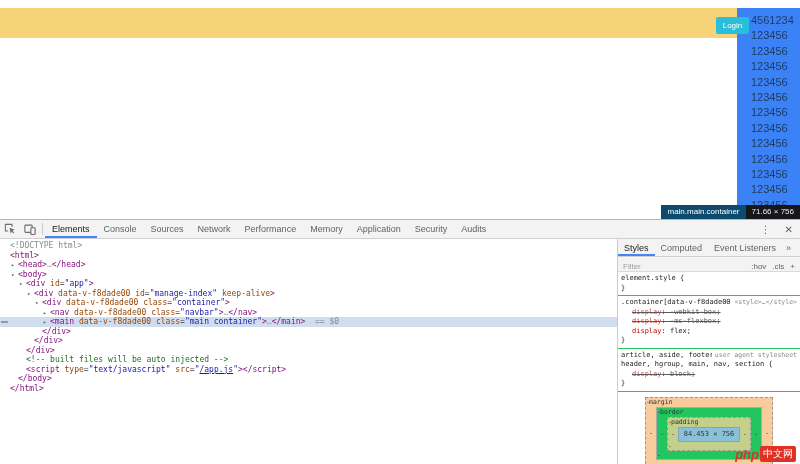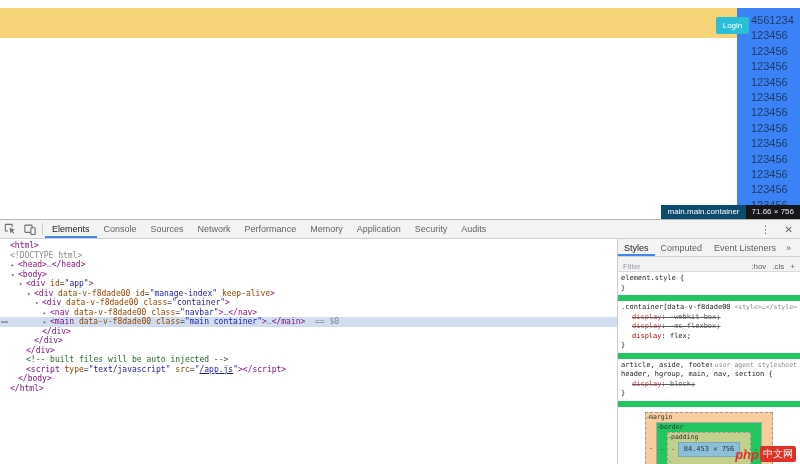--- a/index.html
+++ b/index.html
@@ -48,21 +48,21 @@
   .dt-styles{position:absolute;top:19px;left:617px;right:0;bottom:0;border-left:1px solid #ccc;background:#fff;box-sizing:border-box;overflow:hidden}
   .styles-tabs{height:17px;background:#f3f3f3;border-bottom:1px solid #d0d0d0;display:flex;align-items:stretch;font-size:9px}
   .styles-tab{padding:0 6px;color:#5f6368;display:flex;align-items:center;cursor:pointer;white-space:nowrap}
   .styles-tab.selected{color:#202124;box-shadow:inset 0 -2px 0 #4285f4}
   .styles-more{display:flex;align-items:center;color:#5f6368;padding:0 4px;cursor:pointer}
   .styles-filter{height:14px;background:#f3f3f3;border-bottom:1px solid #dadada;display:flex;align-items:flex-end;
                  padding:0 5px;font-size:8px;color:#9aa0a6}
   .filter-right{margin-left:auto;display:flex;gap:6px;color:#5f6368}
   .filter-right span{cursor:pointer}
   .styles-body{font-family:"DejaVu Sans Mono",monospace;font-size:7px;color:#222;overflow:hidden;height:calc(100% - 33px)}
-  .rule{border-bottom:6px solid #22c55e;padding:2px 3px}
+  .rule{border-bottom:1px solid #22c55e;padding:2px 3px}
   .rule-line{line-height:9.5px;display:flex;white-space:nowrap}
   .rule-sel{color:#222;overflow:hidden}
   .rule-src{margin-left:auto;color:#888;font-size:6.5px;padding-left:3px}
   .prop{padding-left:11px;line-height:9.5px;white-space:nowrap;cursor:default}
   .prop-name{color:#c80000}
   .struck{text-decoration:line-through;opacity:.75}
 
   
   .bm-wrap{padding-top:5px}
   .bm{font-size:6.5px;color:#333;box-sizing:border-box}
@@ -137,22 +137,22 @@
         <div class="dt-tab">Security</div>
         <div class="dt-tab">Audits</div>
       </div>
     <div class="dt-right">
       <span>⋮</span>
       <span>✕</span>
     </div>
   </div>
 
   <div class="dt-tree">
+      <div class="tree-row"><span style="display: inline-block; width: 0px;"></span><span class="arrow"> </span><span class="tk-doctype">&lt;!DOCTYPE html&gt;</span></div>
       <div class="tree-row"><span style="display: inline-block; width: 0px;"></span><span class="arrow"> </span><span class="tk-tag">&lt;html&gt;</span></div>
-      <div class="tree-row"><span style="display: inline-block; width: 0px;"></span><span class="arrow"> </span><span class="tk-doctype">&lt;!DOCTYPE html&gt;</span></div>
       <div class="tree-row"><span style="display: inline-block; width: 8px;"></span><span class="arrow">▸</span><span class="tk-tag">&lt;head&gt;</span><span class="tk-gray">…</span><span class="tk-tag">&lt;/head&gt;</span></div>
       <div class="tree-row"><span style="display: inline-block; width: 8px;"></span><span class="arrow">▾</span><span class="tk-tag">&lt;body&gt;</span></div>
       <div class="tree-row"><span style="display: inline-block; width: 16px;"></span><span class="arrow">▾</span><span class="tk-tag">&lt;div </span><span class="tk-attr">id</span><span class="tk-plain">=</span><span class="tk-val">"app"</span><span class="tk-tag">&gt;</span></div>
       <div class="tree-row"><span style="display: inline-block; width: 24px;"></span><span class="arrow">▾</span><span class="tk-tag">&lt;div </span><span class="tk-attr">data-v-f8dade00</span><span class="tk-plain"> </span><span class="tk-attr">id</span><span class="tk-plain">=</span><span class="tk-val">"manage-index"</span><span class="tk-plain"> </span><span class="tk-attr">keep-alive</span><span class="tk-tag">&gt;</span></div>
       <div class="tree-row"><span style="display: inline-block; width: 32px;"></span><span class="arrow">▾</span><span class="tk-tag">&lt;div </span><span class="tk-attr">data-v-f8dade00</span><span class="tk-plain"> </span><span class="tk-attr">class</span><span class="tk-plain">=</span><span class="tk-val">"container"</span><span class="tk-tag">&gt;</span></div>
       <div class="tree-row"><span style="display: inline-block; width: 40px;"></span><span class="arrow">▸</span><span class="tk-tag">&lt;nav </span><span class="tk-attr">data-v-f8dade00</span><span class="tk-plain"> </span><span class="tk-attr">class</span><span class="tk-plain">=</span><span class="tk-val">"navbar"</span><span class="tk-tag">&gt;</span><span class="tk-gray">…</span><span class="tk-tag">&lt;/nav&gt;</span></div>
       <div class="tree-row selected"><span class="gutter-dash"></span><span style="display: inline-block; width: 40px;"></span><span class="arrow">▸</span><span class="tk-tag">&lt;main </span><span class="tk-attr">data-v-f8dade00</span><span class="tk-plain"> </span><span class="tk-attr">class</span><span class="tk-plain">=</span><span class="tk-val">"main container"</span><span class="tk-tag">&gt;</span><span class="tk-gray">…</span><span class="tk-tag">&lt;/main&gt;</span><span class="tk-flag">  == $0</span></div>
       <div class="tree-row"><span style="display: inline-block; width: 32px;"></span><span class="arrow"> </span><span class="tk-tag">&lt;/div&gt;</span></div>
       <div class="tree-row"><span style="display: inline-block; width: 24px;"></span><span class="arrow"> </span><span class="tk-tag">&lt;/div&gt;</span></div>
       <div class="tree-row"><span style="display: inline-block; width: 16px;"></span><span class="arrow"> </span><span class="tk-tag">&lt;/div&gt;</span></div>

